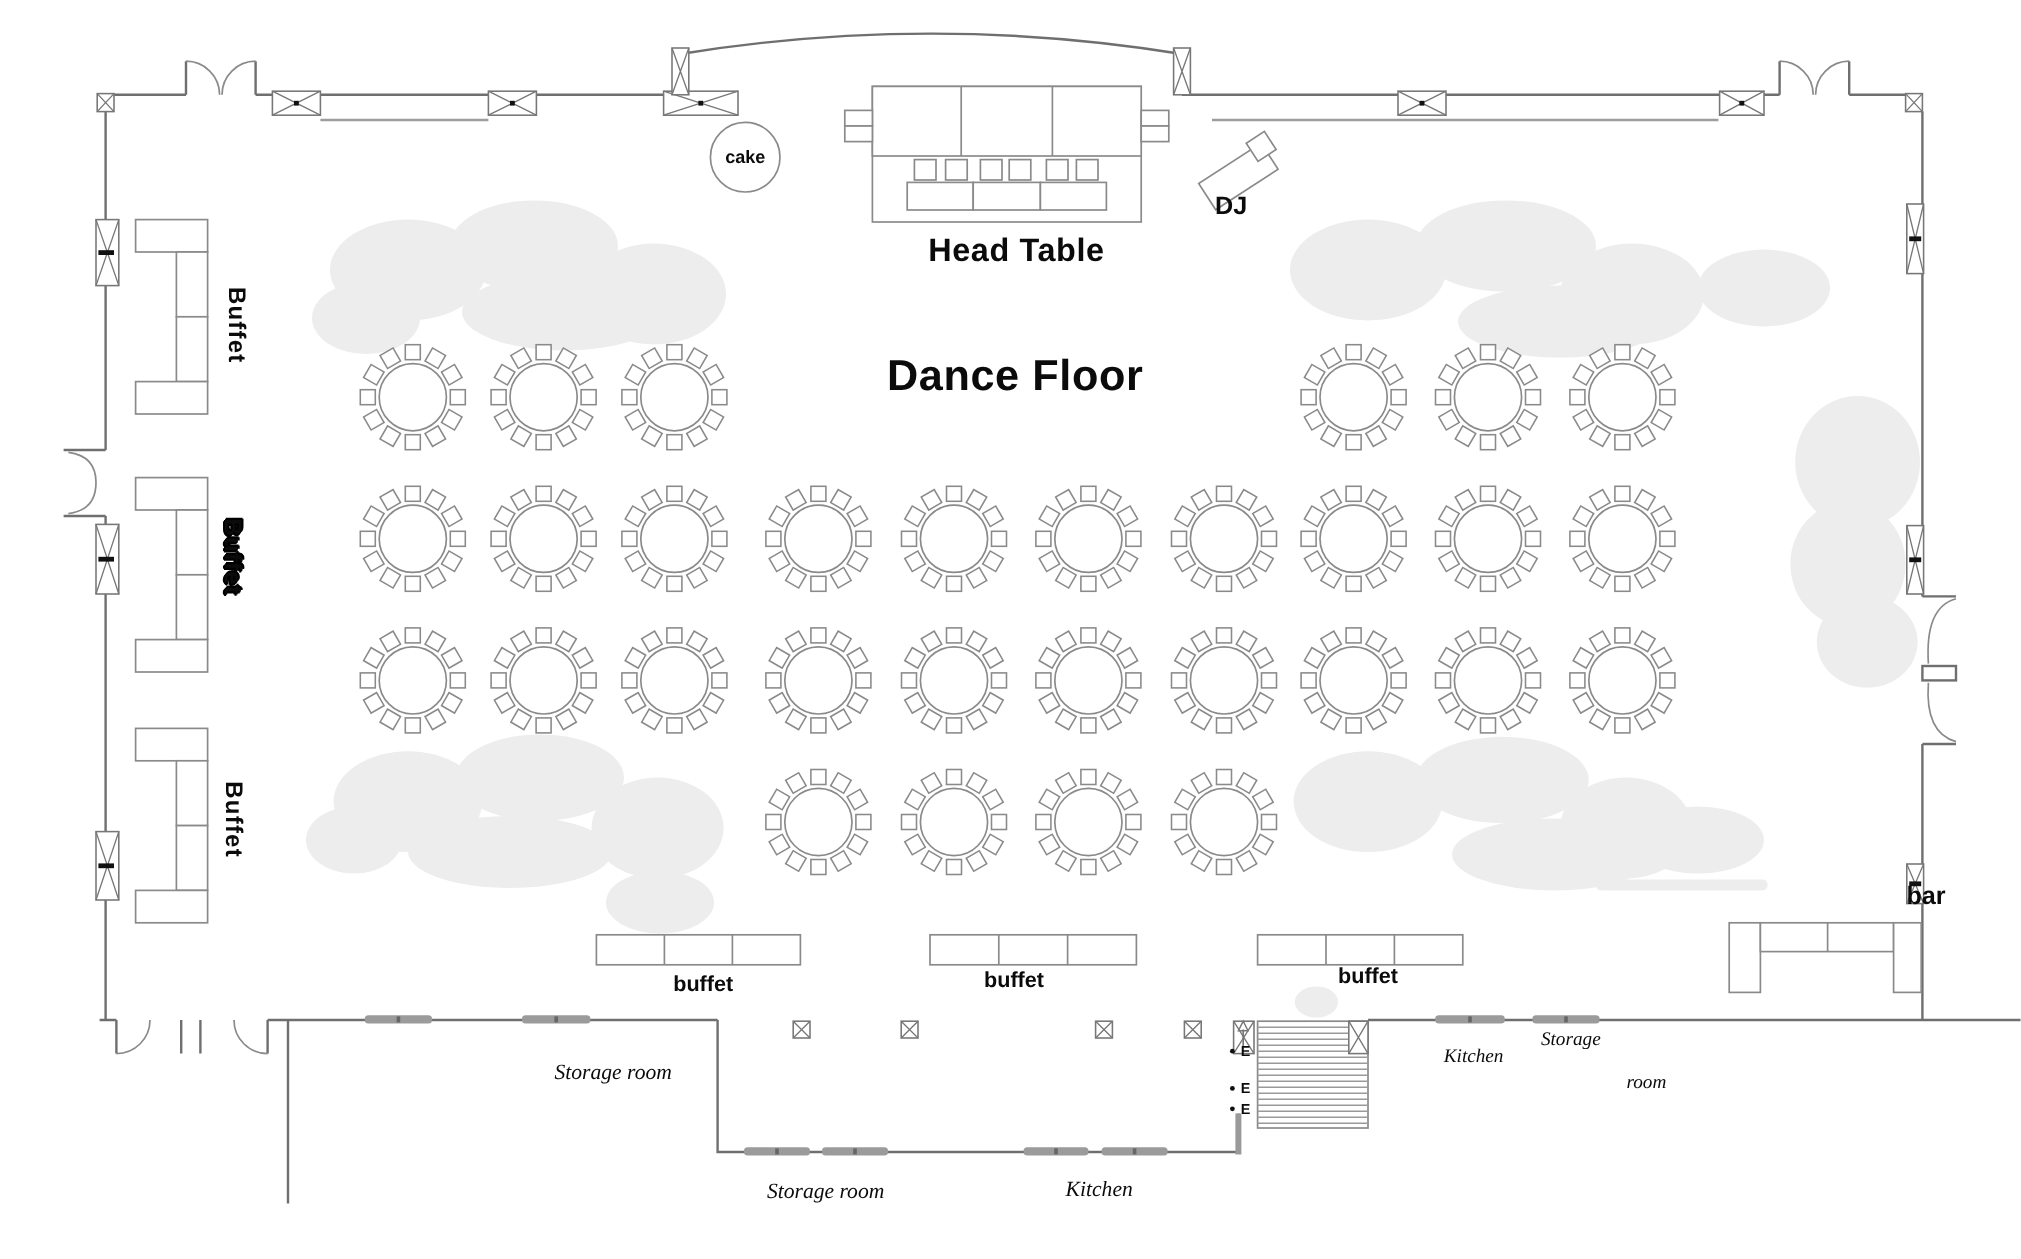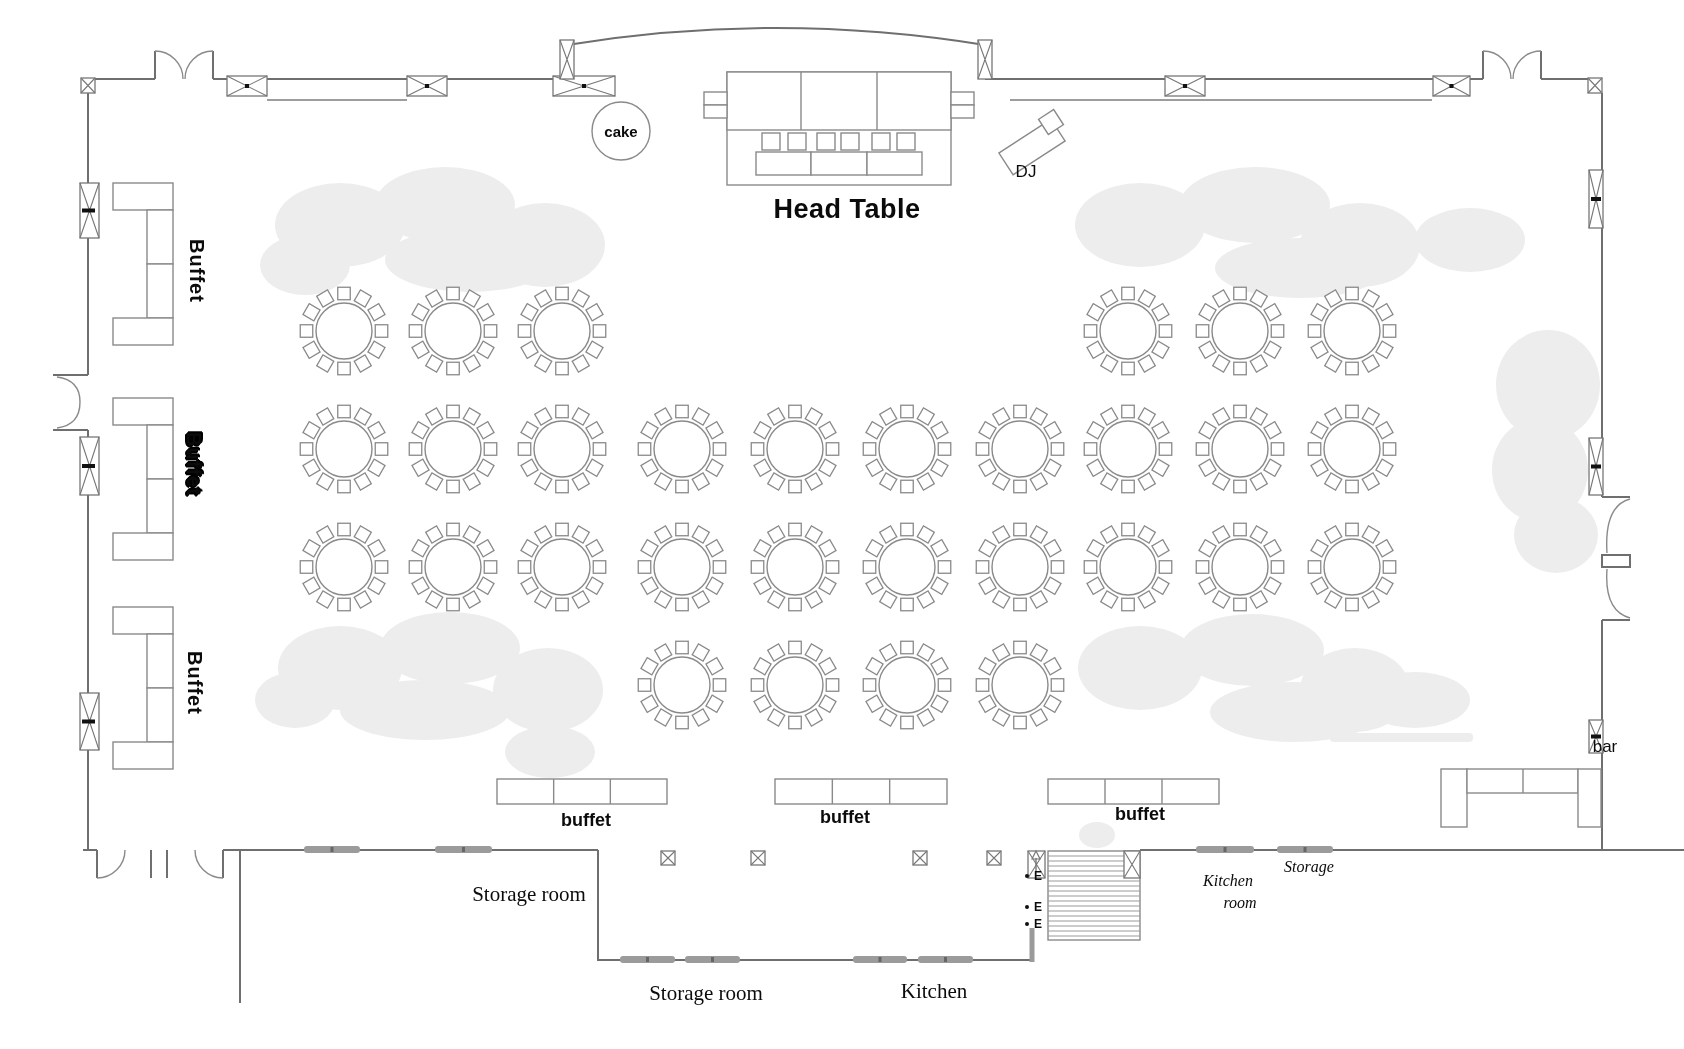--- a/index.html
+++ b/index.html
@@ -8,22 +8,22 @@
   #plan{position:absolute;left:0;top:0;}
   .wall{stroke:#6f6f6f;stroke-width:2;fill:none;}
   .thin{stroke:#8a8a8a;stroke-width:1.4;fill:none;}
   .furn{stroke:#8a8a8a;stroke-width:1.4;fill:#ffffff;}
   .soffit{stroke:#9d9d9d;stroke-width:2;fill:none;}
   .lbl{position:absolute;transform:translate(-50%,-50%);color:#0b0b0b;white-space:nowrap;}
   .big{font-size:36px;font-weight:bold;letter-spacing:.5px;}
   .head{font-size:27px;font-weight:bold;letter-spacing:.5px;}
   .buf{font-size:18px;font-weight:bold;}
   .sm{font-size:15px;font-weight:bold;text-align:center;}
-  .dj{font-size:17px;font-weight:normal;}
-  .i{font-family:"Liberation Serif",serif;font-size:21px;margin-left:18px;}
+  .dj{font-size:21px;font-weight:bold;}
+  .i{font-family:"Liberation Serif",serif;font-style:italic;font-size:18px;}
   .i2{font-family:"Liberation Serif",serif;font-style:italic;font-size:16px;}
   .rot{transform:translate(-50%,-50%) rotate(90deg);font-size:20px;font-weight:bold;letter-spacing:1px;}
   .scribble{text-shadow:1px 0 #000,-1px 0 #000,0 1px #000,2px 1px #000,-2px -1px #000,1px 2px #000,-1px -2px #000;}
   .e{font-size:12px;font-weight:bold;}
 </style>
 </head>
 <body>
 
 <div id="stage">
 
@@ -1358,36 +1358,37 @@
           <rect x="-6.25" y="-6.25" width="12.5" height="12.5" fill="#fff" stroke="#8a8a8a" stroke-width="1.3"></rect>
         </g>
         <g transform="translate(1001.25,652.5240473580835) rotate(240)">
           <rect x="-6.25" y="-6.25" width="12.5" height="12.5" fill="#fff" stroke="#8a8a8a" stroke-width="1.3"></rect>
         </g>
         <circle cx="1020" cy="685" r="28" fill="#fff" stroke="#8a8a8a" stroke-width="1.4"></circle>
       </g>
 </svg>
 
 <div class="lbl head" style="left:847px;top:209px;">Head Table</div>
+<div class="lbl big" style="left:846px;top:313px;">Dance Floor</div>
 <div class="lbl sm" style="left:621px;top:131px;">cake</div>
 <div class="lbl dj" style="left:1026px;top:172px;">DJ</div>
 <div class="lbl dj" style="left:1605px;top:747px;">bar</div>
 
 <div class="lbl buf" style="left:586px;top:820px;">buffet</div>
 <div class="lbl buf" style="left:845px;top:817px;">buffet</div>
 <div class="lbl buf" style="left:1140px;top:814px;">buffet</div>
 
 <div class="lbl rot" style="left:196px;top:271px;">Buffet</div>
 <div class="lbl rot scribble" style="left:193px;top:464px;">Buffet</div>
 <div class="lbl rot" style="left:194px;top:683px;">Buffet</div>
 
 <div class="lbl i" style="left:511px;top:894px;">Storage room</div>
 <div class="lbl i" style="left:688px;top:993px;">Storage room</div>
 <div class="lbl i" style="left:916px;top:991px;">Kitchen</div>
 <div class="lbl i2" style="left:1228px;top:881px;">Kitchen</div>
 <div class="lbl i2" style="left:1309px;top:867px;">Storage</div>
-<div class="lbl i2" style="left:1240px;top:903px;">room</div>
+<div class="lbl i2" style="left:1372px;top:903px;">room</div>
 
 <div class="lbl e" style="left:1038px;top:876px;">E</div>
 <div class="lbl e" style="left:1038px;top:907px;">E</div>
 <div class="lbl e" style="left:1038px;top:924px;">E</div>
 
 </div>
 
 </body></html>

